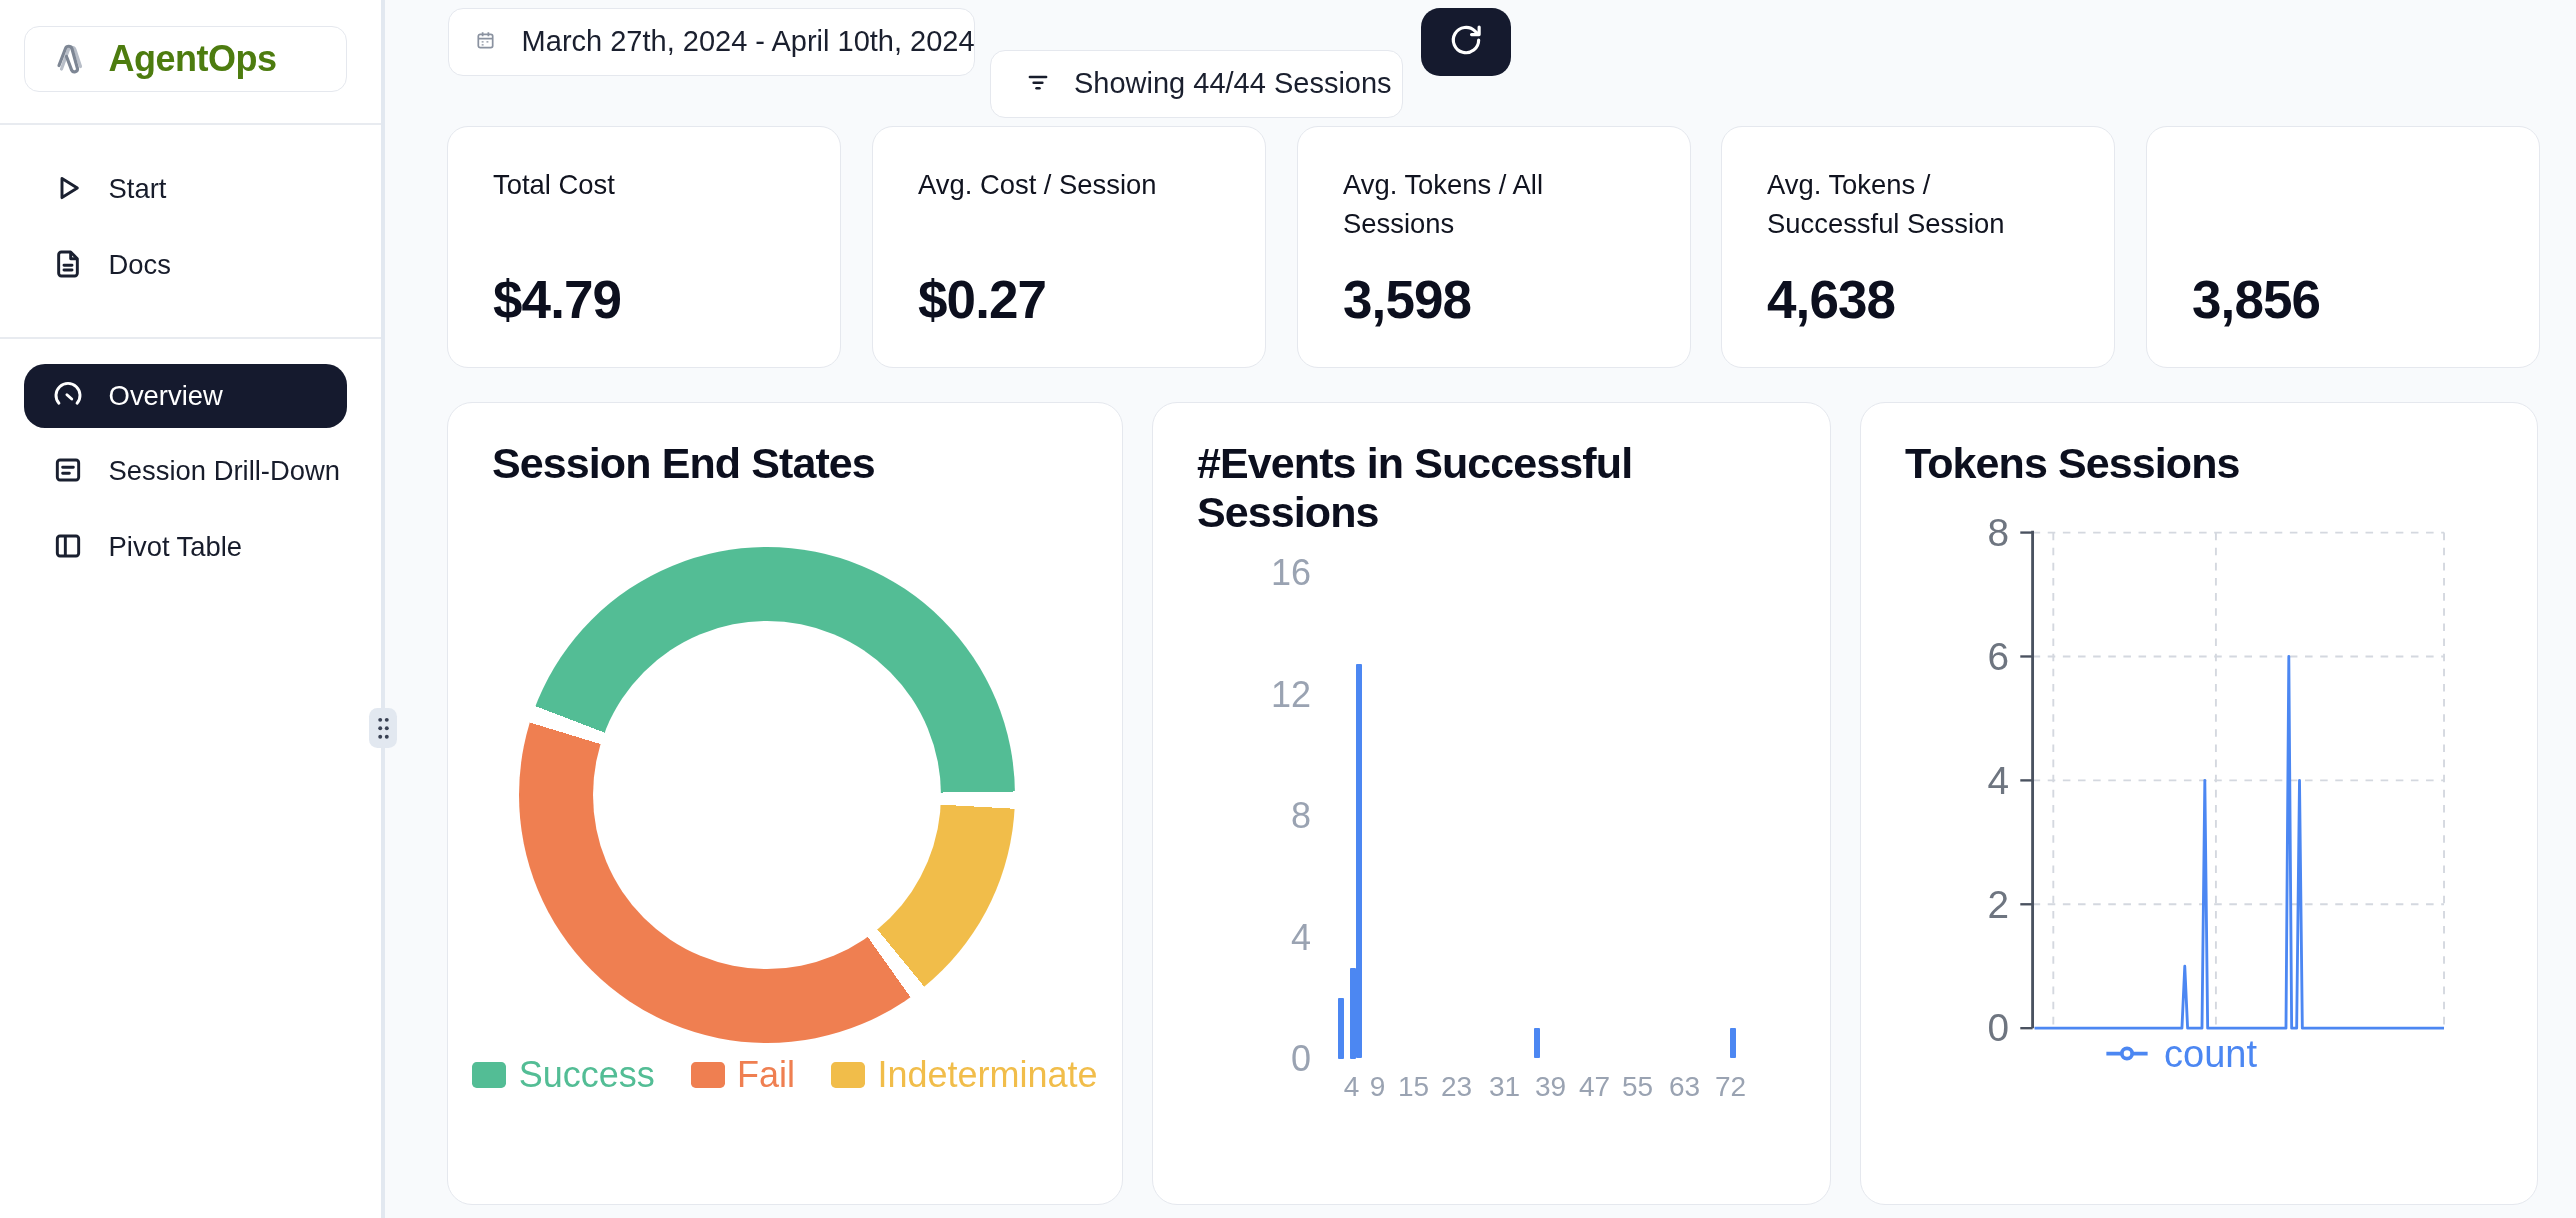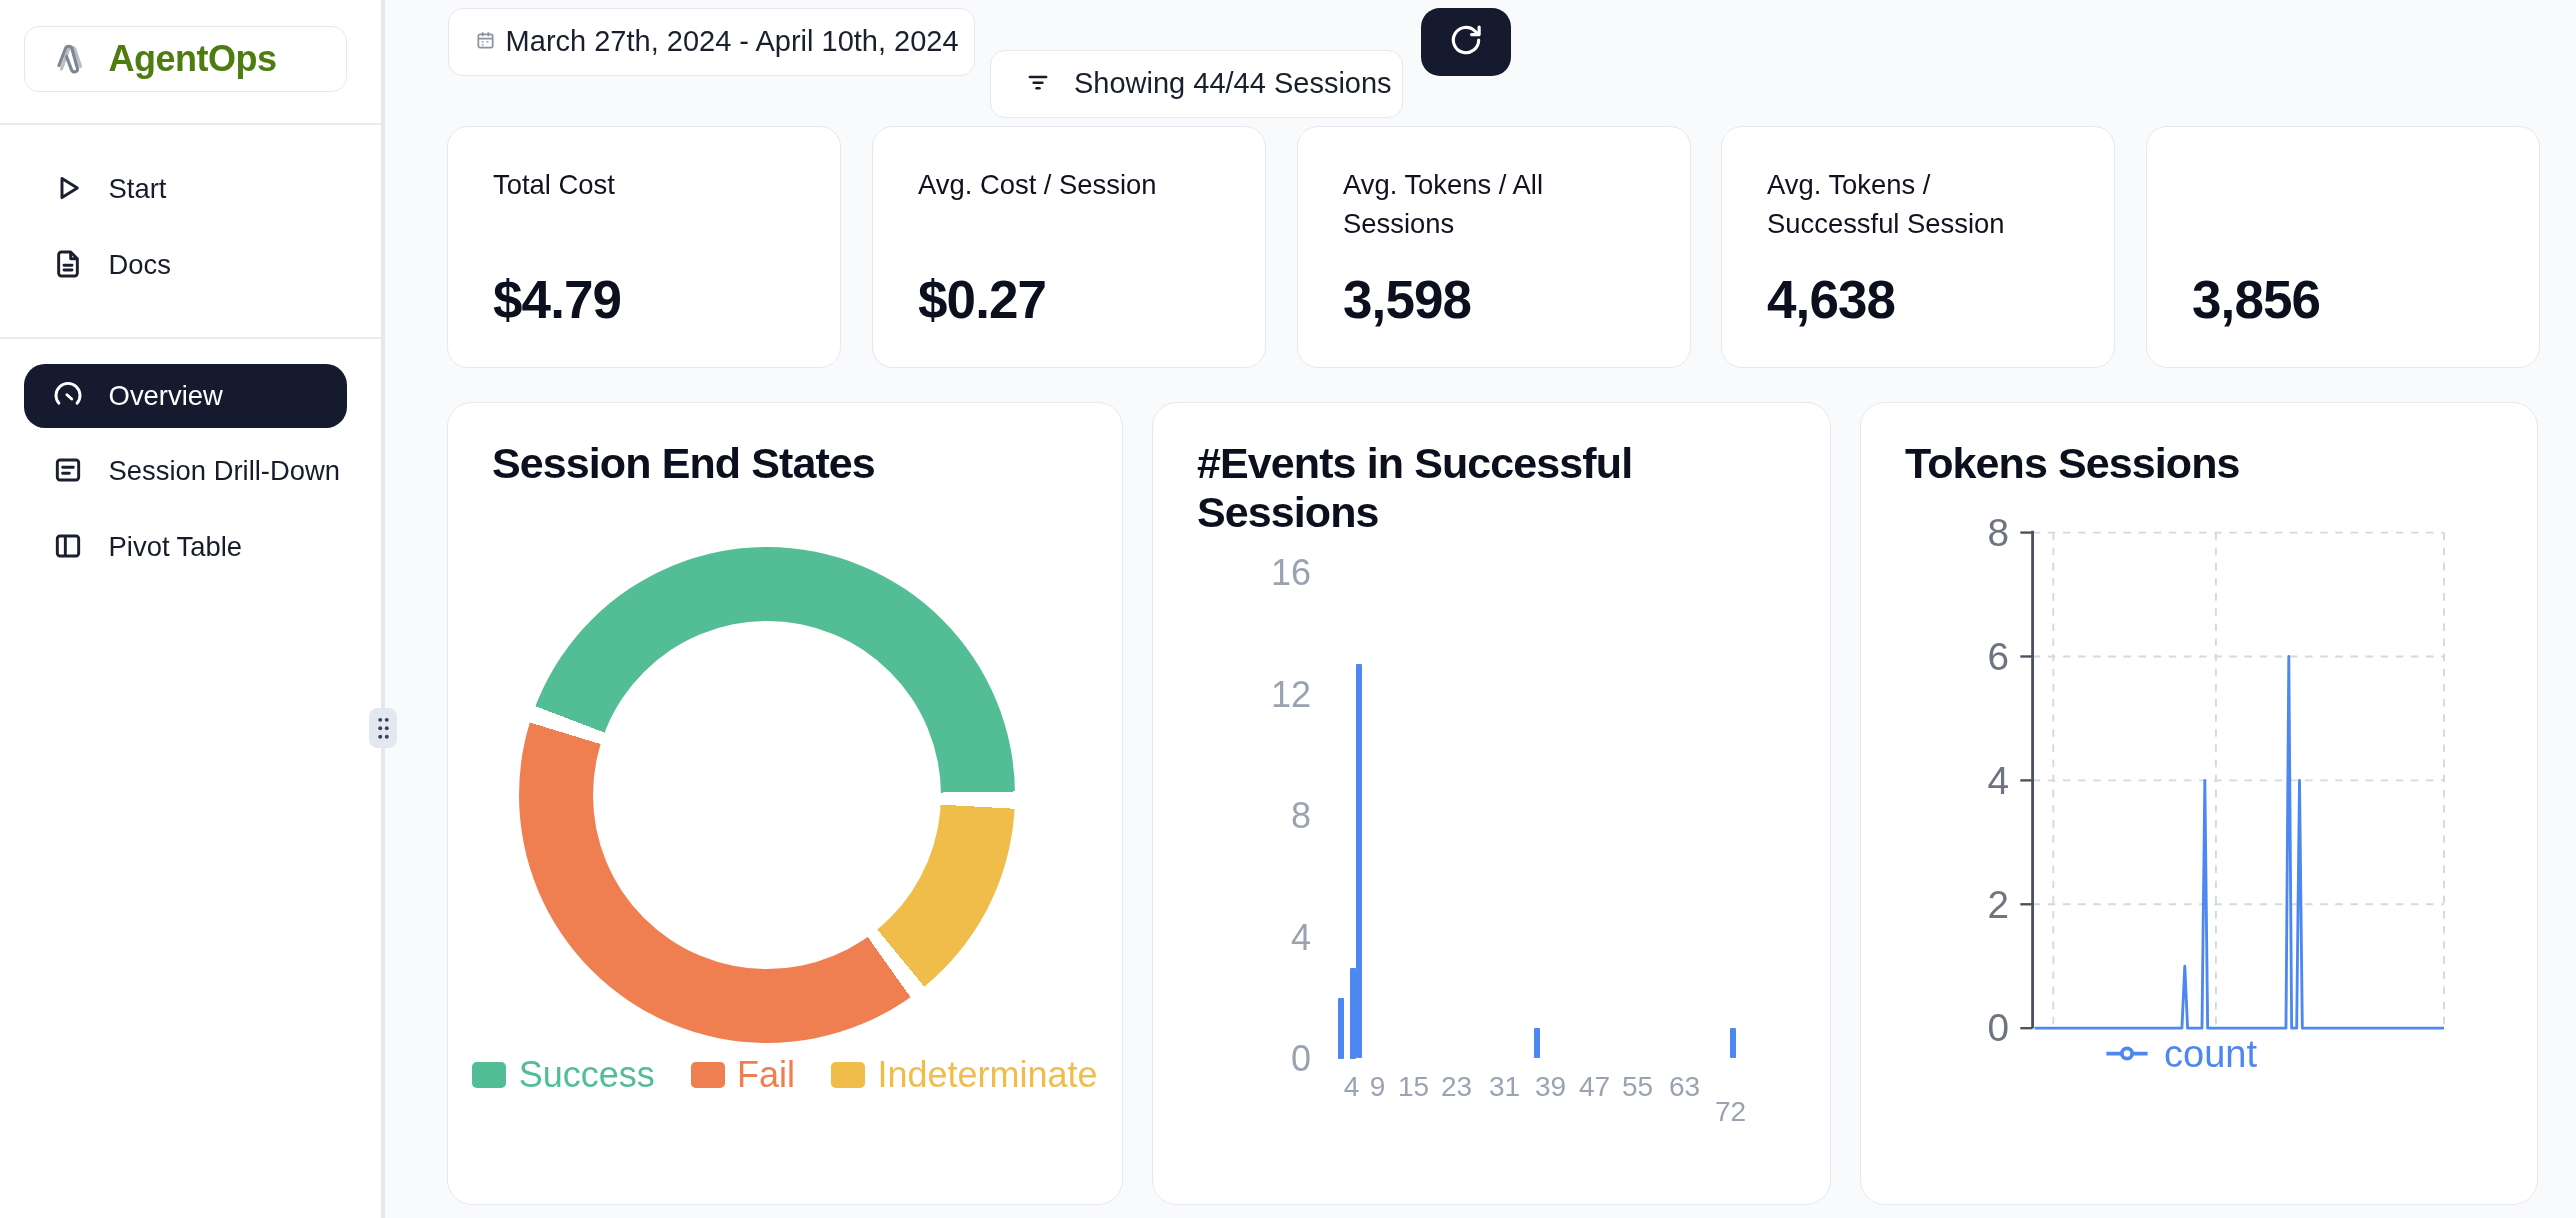--- a/index.html
+++ b/index.html
@@ -21,21 +21,21 @@
   .nav-divider{position:absolute;left:0;width:381px;height:1.9px;background:#e8ebf0;}
   .nav-item{position:absolute;left:24px;width:323px;height:64px;border-radius:21px;
     display:flex;align-items:center;padding-left:28px;box-sizing:border-box;gap:24.6px;cursor:pointer;}
   .nav-item .nav-label{font-size:27.4px;font-weight:500;color:#171c2b;}
   .nav-item.active{background:#151a2e;}
   .nav-item.active .nav-label{color:#ffffff;}
   .nav-item svg{flex:0 0 auto;}
   
   .chip{position:absolute;top:7.6px;height:68px;background:#ffffff;border:1.9px solid #e5e8ee;border-radius:15px;
     display:flex;align-items:center;box-sizing:border-box;cursor:pointer;}
-  #chip-date{left:448px;width:527px;padding-left:24.6px;gap:9px;}
+  #chip-date{left:448px;width:527px;padding-left:24.6px;gap:25px;}
   #chip-filter{left:990px;width:413px;padding-left:32px;gap:21px;margin-top:42px;}
   .chip .chip-label{font-size:29px;font-weight:500;color:#1a1f2e;white-space:nowrap;}
   #btn-refresh{position:absolute;left:1421px;top:7.6px;width:90px;height:68px;background:#151a2e;border:none;
     border-radius:19px;display:flex;align-items:center;justify-content:center;cursor:pointer;}
   
   .stat-card{position:absolute;top:126px;width:394px;height:242px;background:#ffffff;border:1.9px solid #e5e8ee;
     border-radius:21px;box-sizing:border-box;}
   .stat-label{position:absolute;left:45px;top:38px;right:48px;font-size:27.4px;line-height:39px;color:#10131f;}
   .stat-value{position:absolute;left:45px;top:142px;font-size:53px;font-weight:700;letter-spacing:-0.9px;color:#0c0f1e;}
   
@@ -221,21 +221,21 @@
         <div class="mid-bar" style="left: 577px; top: 625px; height: 30px; background: rgb(76, 135, 242);"></div>
         <div class="mid-xlabel" style="left: 156px; top: 668px;">4</div>
         <div class="mid-xlabel" style="left: 182px; top: 668px;">9</div>
         <div class="mid-xlabel" style="left: 218px; top: 668px;">15</div>
         <div class="mid-xlabel" style="left: 261px; top: 668px;">23</div>
         <div class="mid-xlabel" style="left: 309px; top: 668px;">31</div>
         <div class="mid-xlabel" style="left: 355px; top: 668px;">39</div>
         <div class="mid-xlabel" style="left: 399px; top: 668px;">47</div>
         <div class="mid-xlabel" style="left: 442px; top: 668px;">55</div>
         <div class="mid-xlabel" style="left: 489px; top: 668px;">63</div>
-        <div class="mid-xlabel" style="left: 535px; top: 693px;">72</div>
+        <div class="mid-xlabel" style="left: 535px; top: 668px;">72</div>
       </div>
   </div>
 
   <div class="chart-card" id="card-line">
     <div class="chart-title">Tokens Sessions</div>
     <svg id="line-svg" width="678" height="803" viewBox="0 0 716 849" style="position:absolute;left:0;top:0;">
         <line x1="202.918" y1="137" x2="202.918" y2="661" stroke="#d4d8df" stroke-width="2" stroke-dasharray="8 8"></line>
         <line x1="374.81899999999996" y1="137" x2="374.81899999999996" y2="661" stroke="#d4d8df" stroke-width="2" stroke-dasharray="8 8"></line>
         <line x1="616" y1="137" x2="616" y2="661" stroke="#d4d8df" stroke-width="2" stroke-dasharray="8 8"></line>
         <line x1="181" y1="137" x2="616" y2="137" stroke="#d4d8df" stroke-width="2" stroke-dasharray="8 8"></line>

